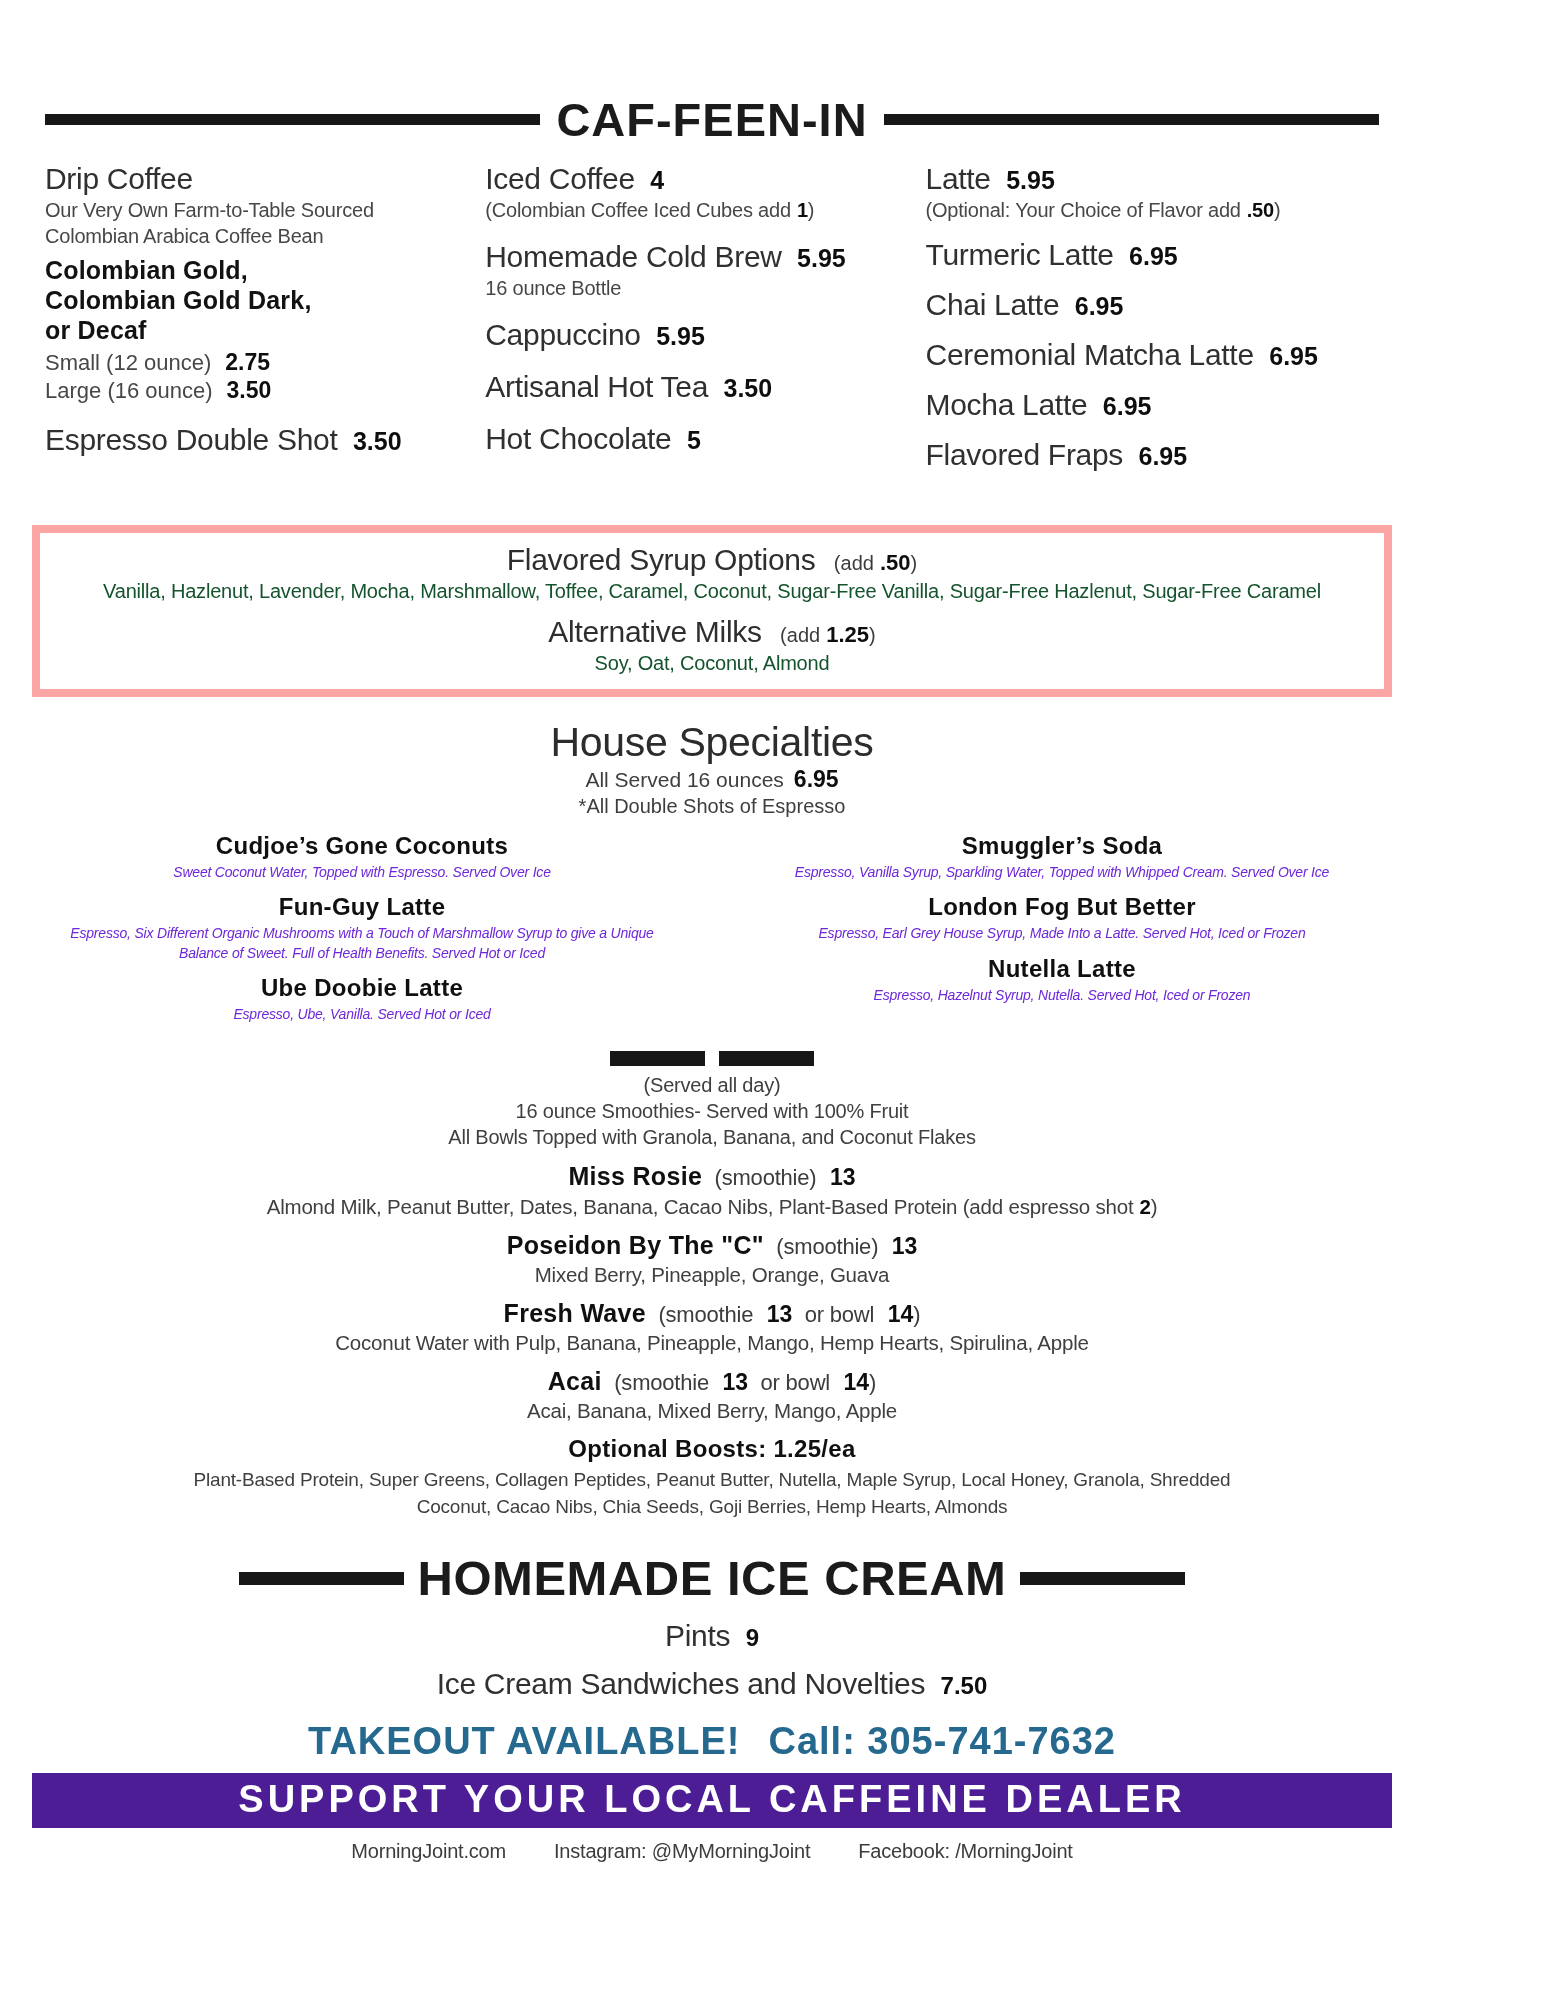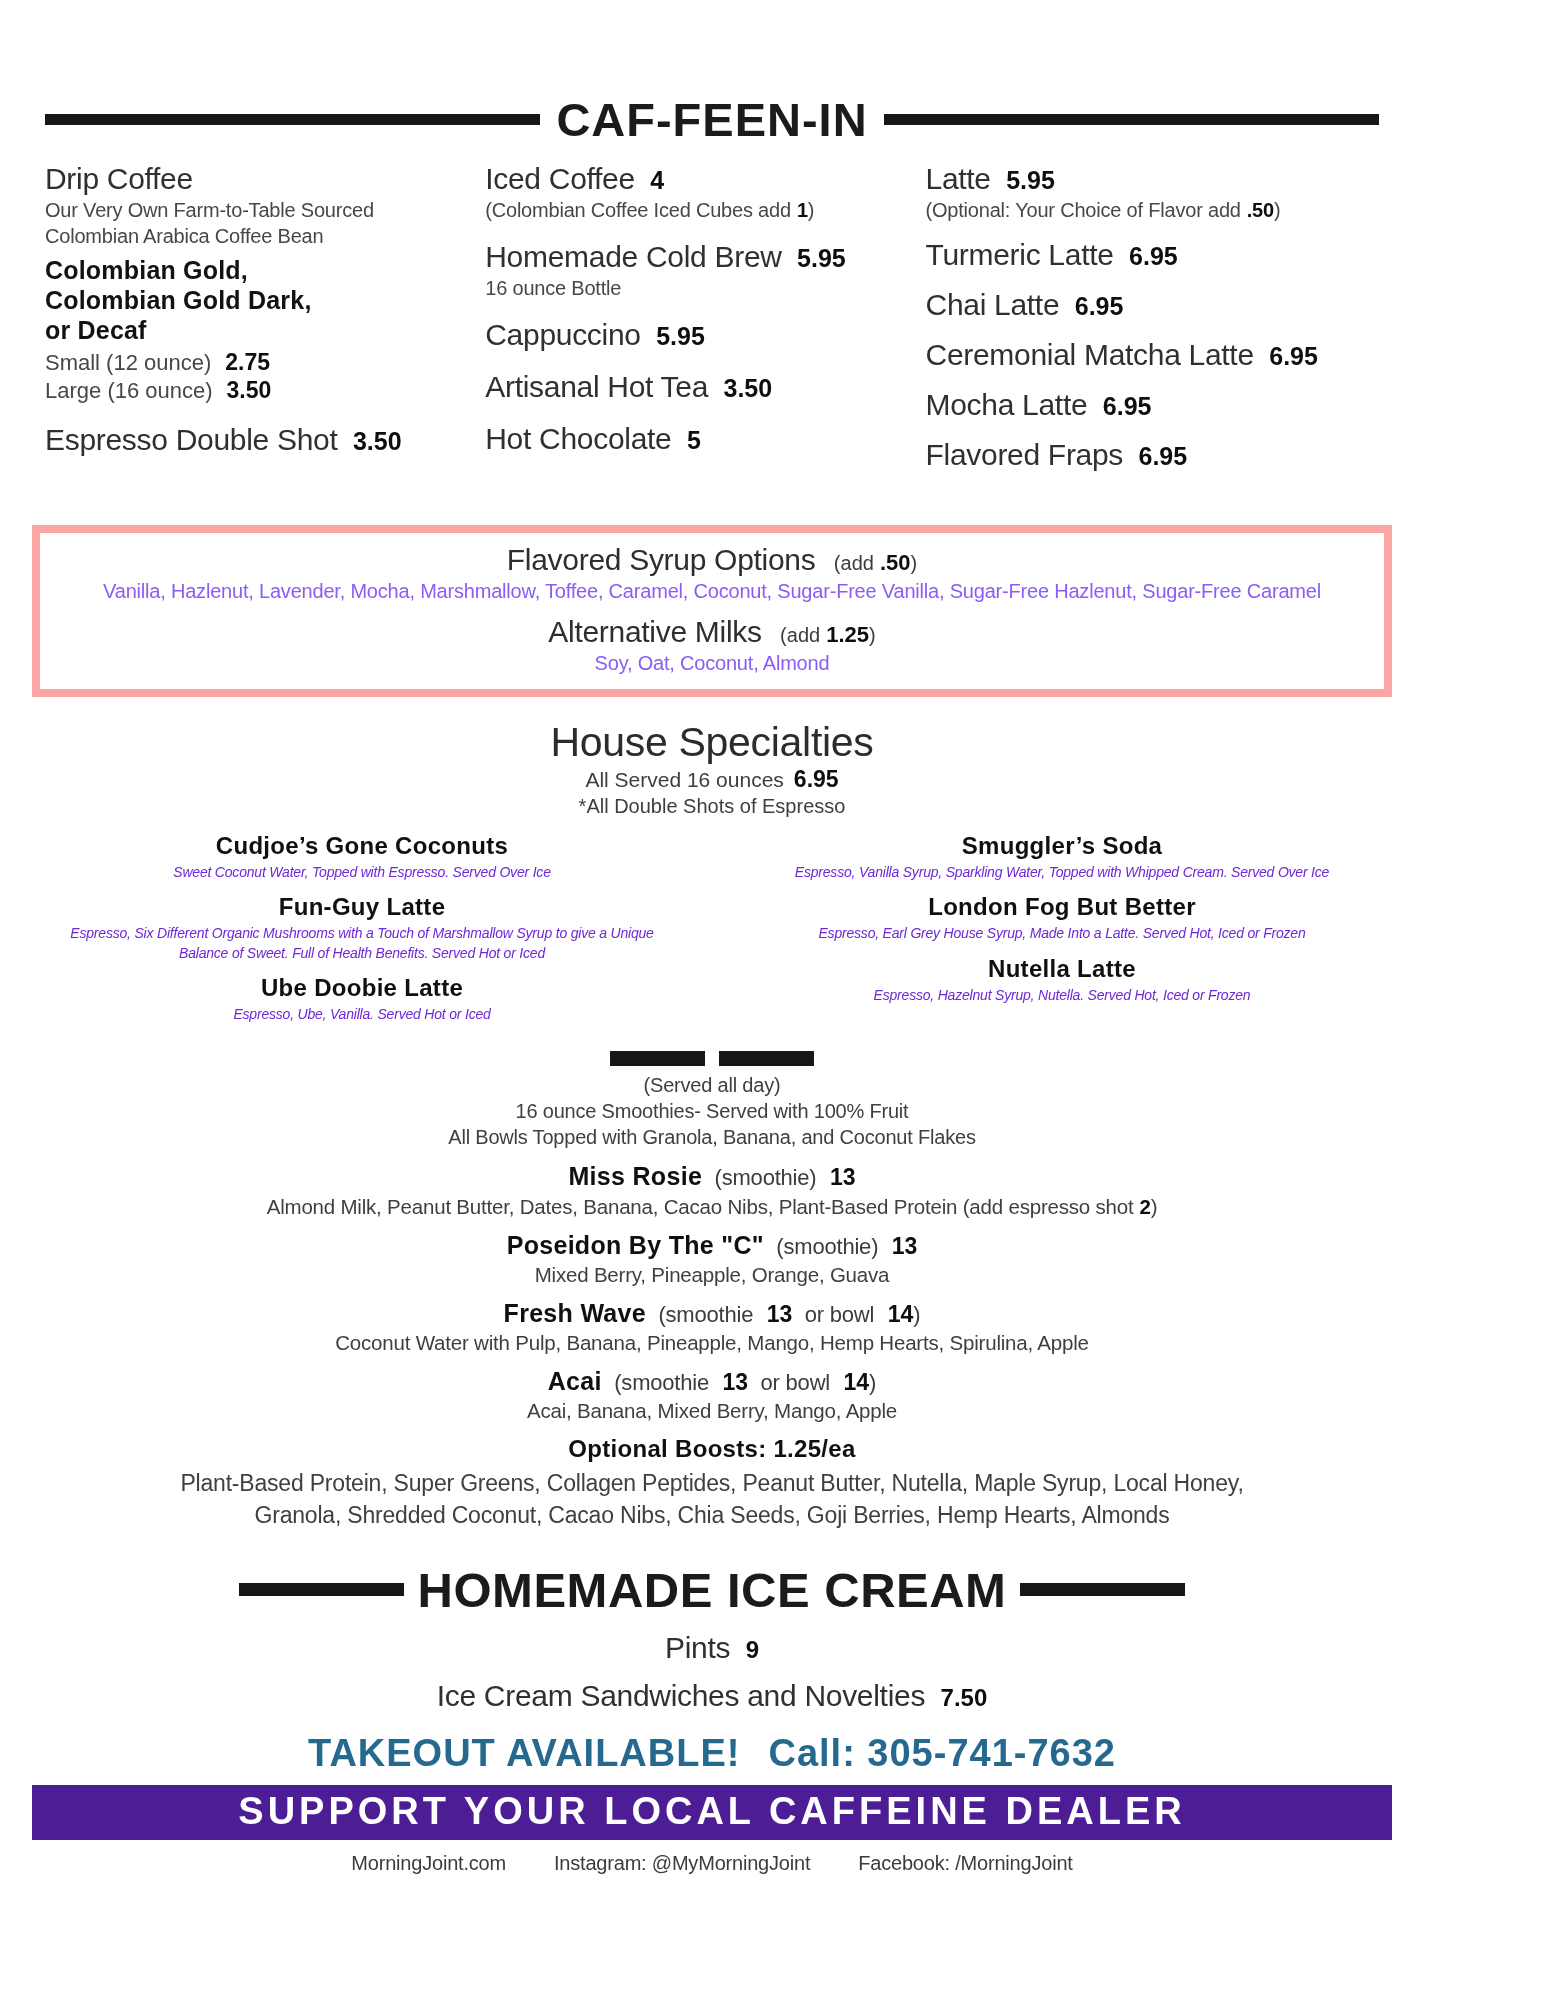--- a/index.html
+++ b/index.html
@@ -29,21 +29,21 @@
   .mt14{margin-top:14px;}
   .mt16{margin-top:16px;}
   .mt18{margin-top:18px;}
 
   
   .syrup-box{border:8px solid #fca5a5;margin-top:52px;text-align:center;padding:10px 18px 14px;}
   .box-title{font-size:30px;font-weight:300;color:#2e2e2e;letter-spacing:-0.3px;}
   .box-add{font-size:20px;font-weight:300;color:#3c3c3c;margin-left:14px;}
   .box-add-price{font-size:22px;font-weight:bold;color:#0e0e0e;margin-left:6px;}
   .box-add-close{font-size:20px;font-weight:300;color:#3c3c3c;}
-  .box-list{font-size:20px;font-weight:300;color:#8b5cf6;margin-top:3px;letter-spacing:-0.2px;}
+  .box-list{font-size:20px;font-weight:300;color:#14532d;margin-top:3px;letter-spacing:-0.2px;}
   .box-sub{margin-top:12px;}
 
   
   .house{text-align:center;margin-top:22px;}
   .house-title{font-size:41px;font-weight:300;color:#2c2c2c;letter-spacing:-0.3px;}
   .house-sub{font-size:21px;font-weight:300;color:#3e3e3e;}
   .house-sub .price{font-size:23px;margin-left:10px;}
   .house-note{font-size:20px;font-weight:300;color:#3e3e3e;margin-top:2px;}
   .spec-grid{display:grid;grid-template-columns:1fr 1fr;column-gap:40px;margin-top:14px;text-align:center;}
   .spec-item{margin-bottom:11px;}
@@ -60,21 +60,21 @@
   
   .center-note{font-size:20px;font-weight:300;color:#3f3f3f;text-align:center;line-height:1.3;letter-spacing:-0.2px;}
   .notes-block{margin-top:6px;}
   .sm-line{text-align:center;margin-top:11px;line-height:1.25;}
   .sm-name{font-size:25px;font-weight:bold;color:#101010;letter-spacing:0.3px;}
   .sm-tag{font-size:22px;font-weight:300;color:#3c3c3c;margin-left:8px;letter-spacing:-0.2px;}
   .sm-price{font-size:23px;font-weight:bold;color:#0e0e0e;margin-left:9px;}
   .sm-desc{font-size:20.5px;font-weight:300;color:#3f3f3f;text-align:center;margin-top:2px;letter-spacing:-0.2px;}
   .sm-desc .note-price{font-size:20.5px;}
   .boosts-title{text-align:center;font-size:24px;font-weight:bold;color:#101010;margin-top:12px;letter-spacing:0.3px;}
-  .boosts-list{font-size:23px;font-weight:300;color:#3f3f3f;text-align:center;line-height:1.4;max-width:1080px;margin:4px auto 0;letter-spacing:-0.2px;}
+  .boosts-list{font-size:19px;font-weight:300;color:#3f3f3f;text-align:center;line-height:1.4;max-width:1080px;margin:4px auto 0;letter-spacing:-0.2px;}
 
   
   .ice-header{margin-top:30px;}
   .big-line{text-align:center;margin-top:12px;line-height:1.2;}
   .big-line .label{font-size:30px;font-weight:300;color:#303030;letter-spacing:-0.3px;}
   .big-line .price{font-size:24px;}
 
   
   .takeout{display:flex;justify-content:center;gap:28px;margin-top:18px;}
   .takeout span{font-size:38px;font-weight:bold;letter-spacing:1px;white-space:nowrap;}

